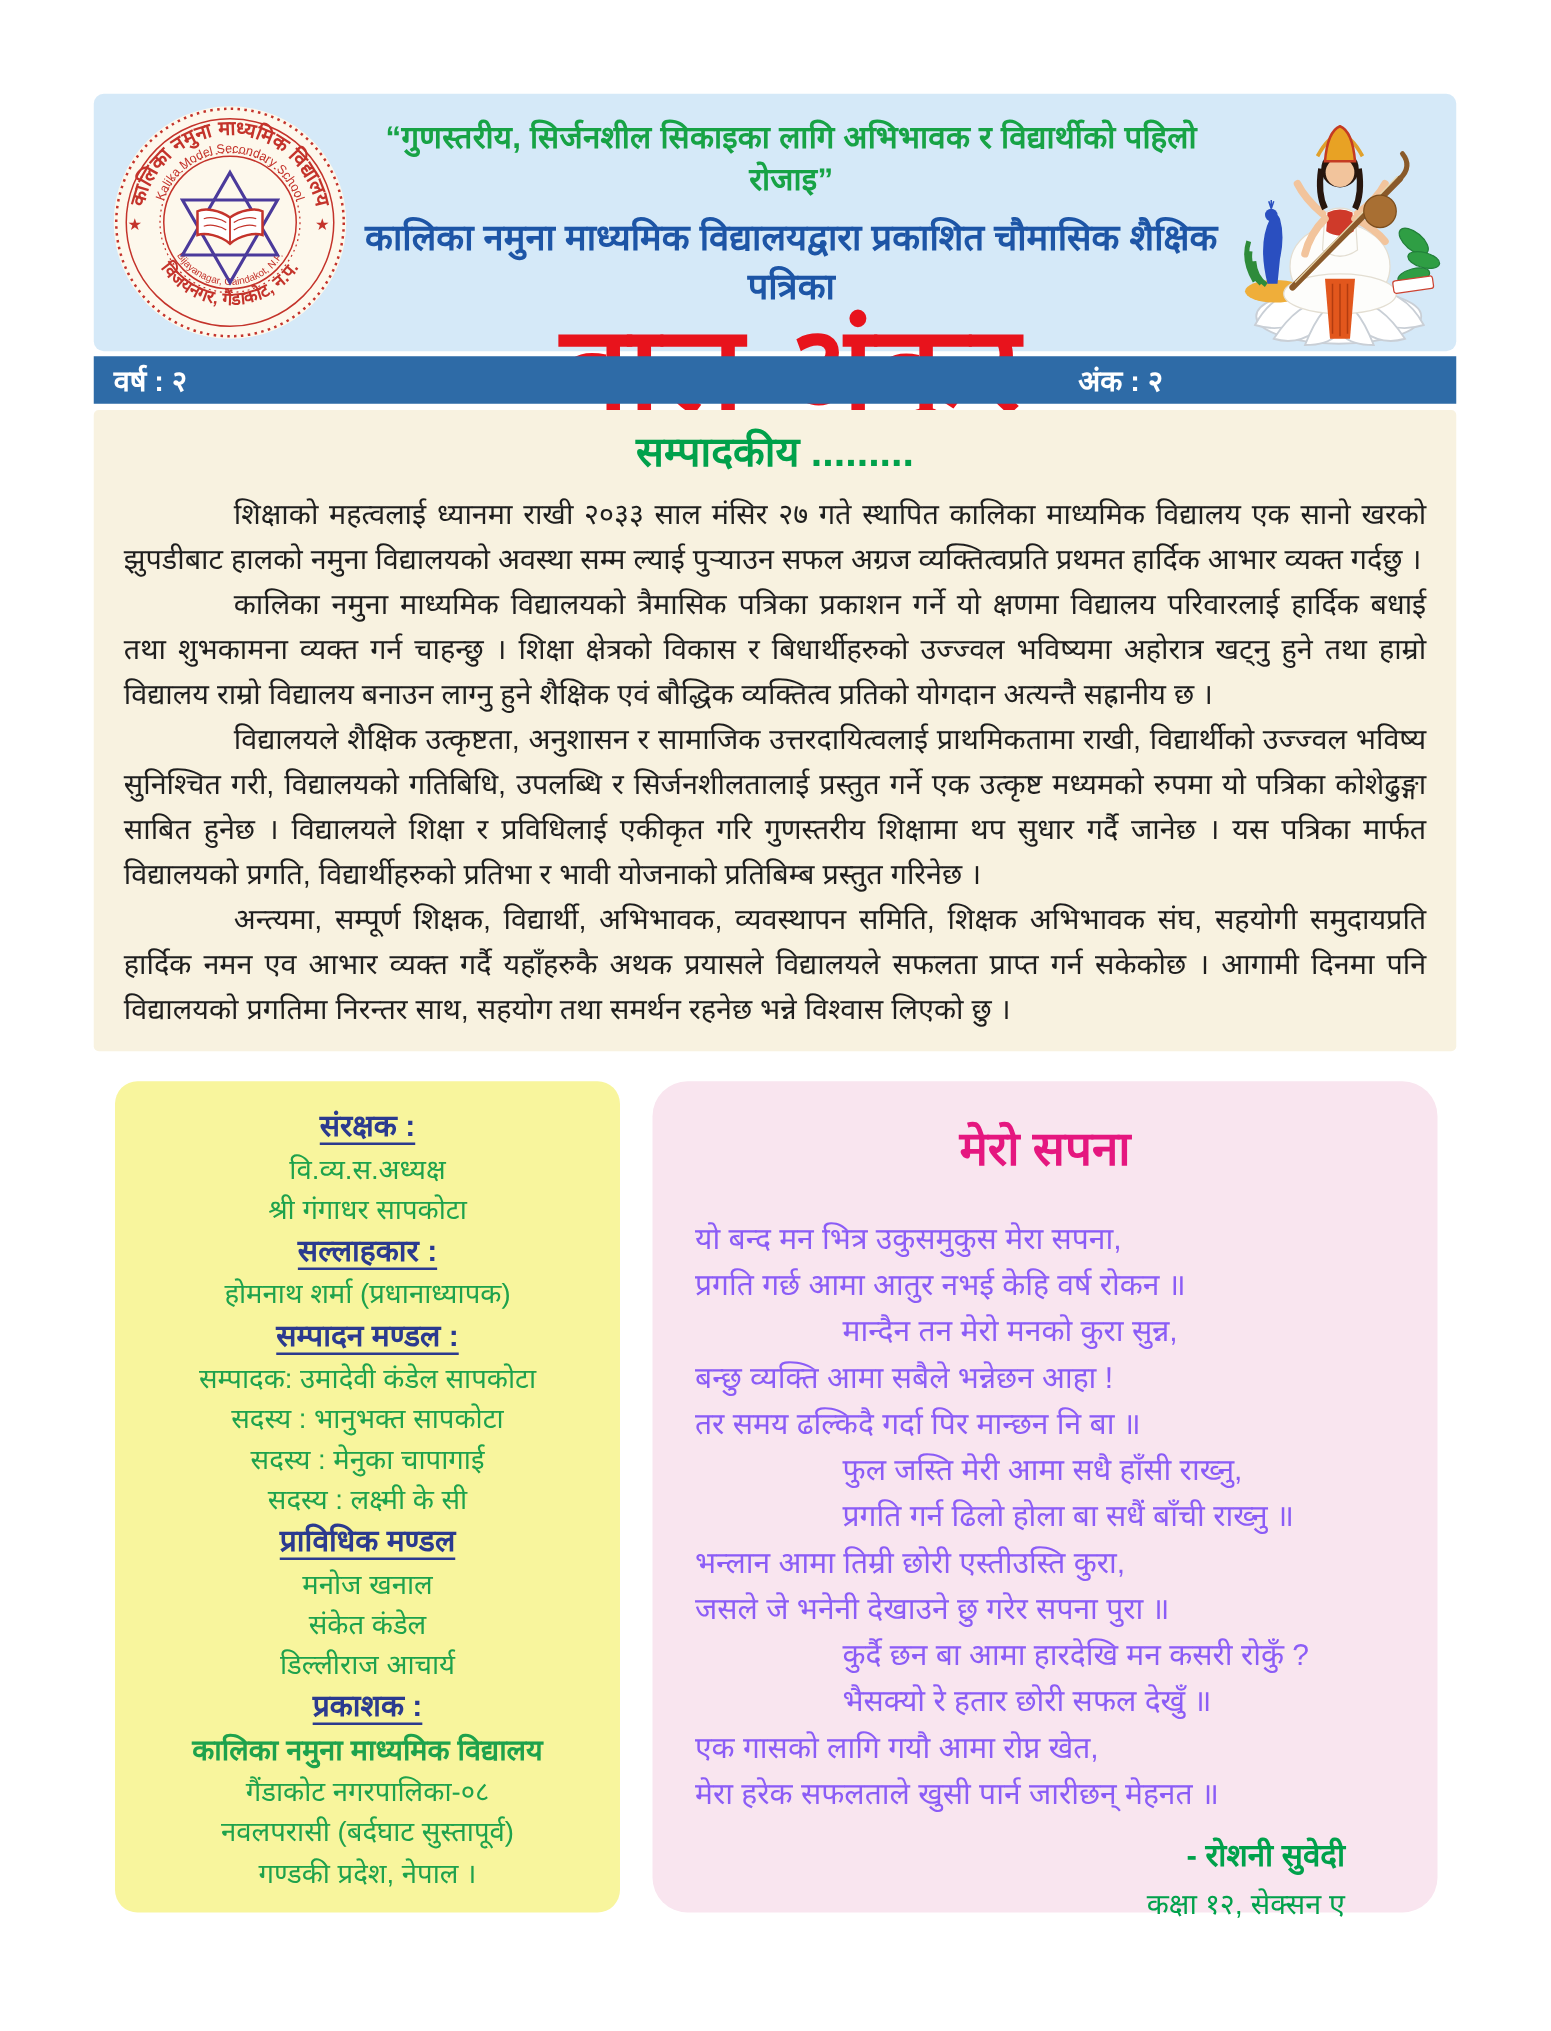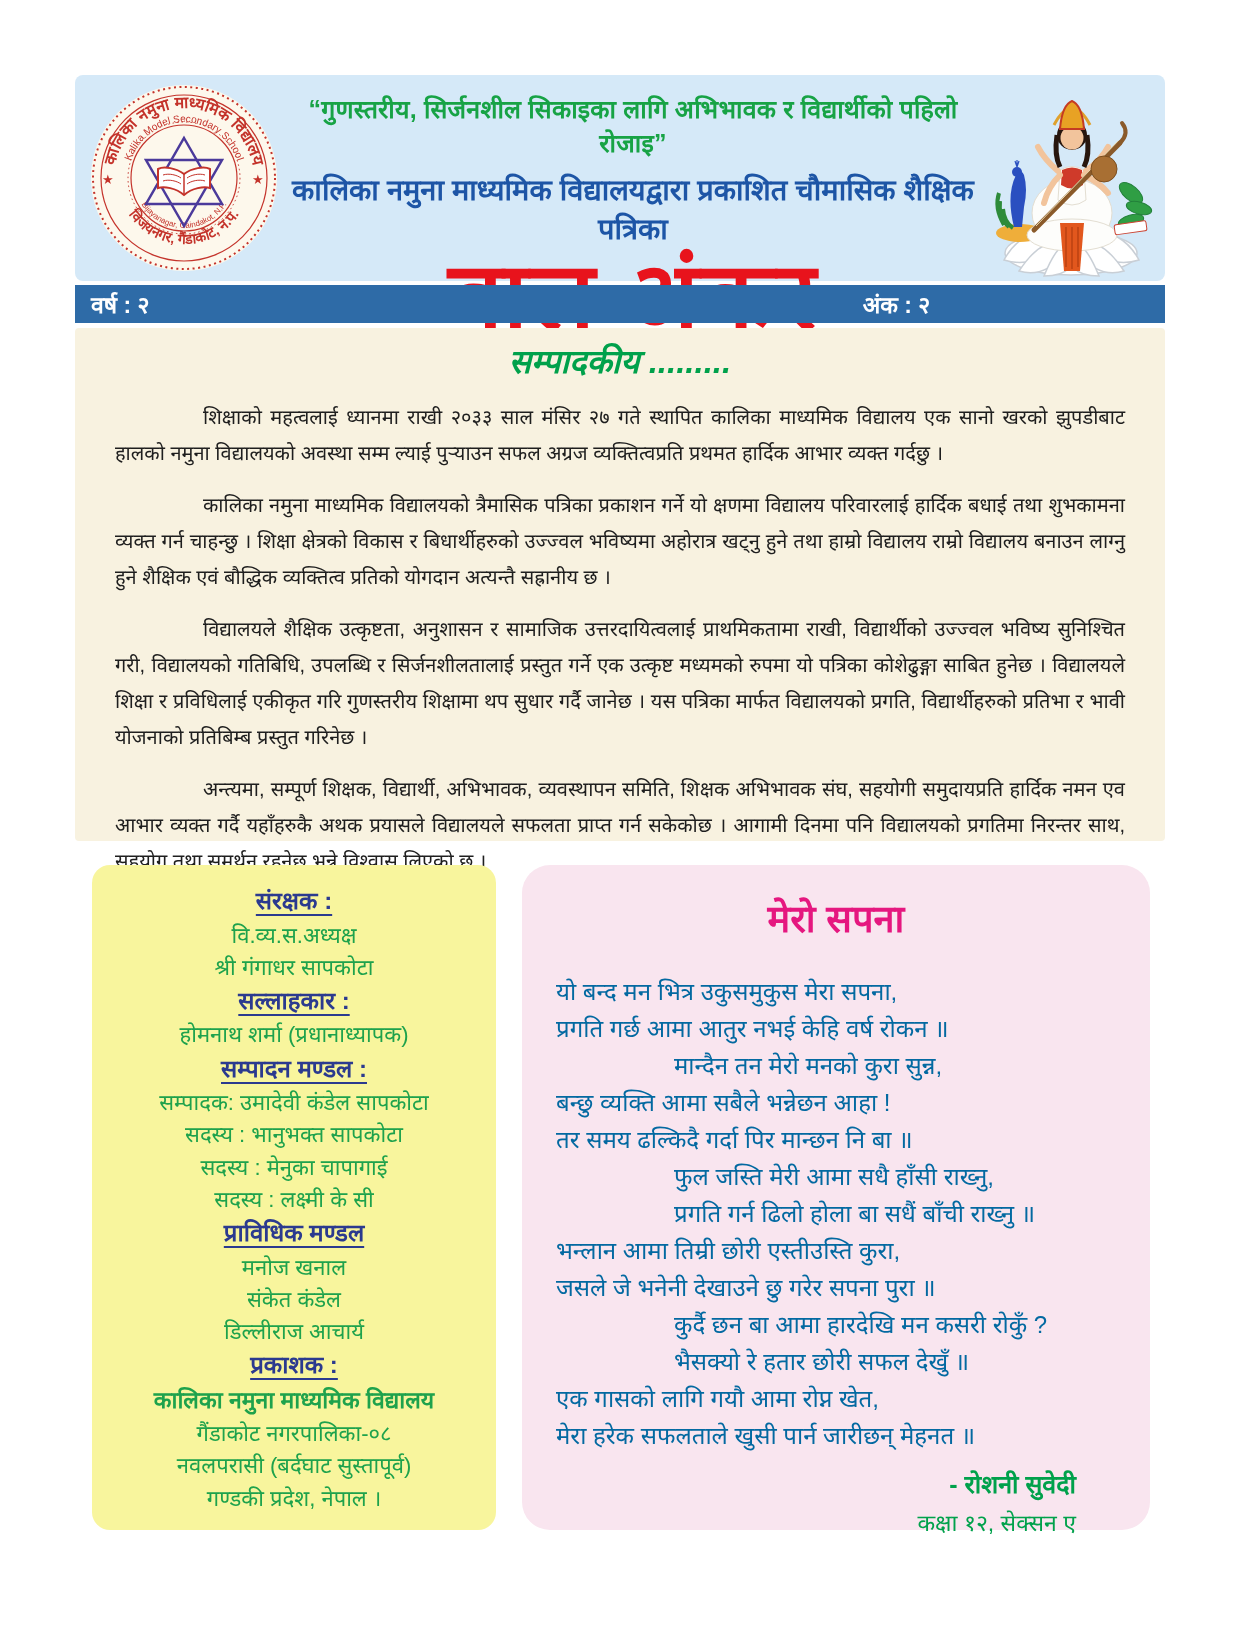--- a/index.html
+++ b/index.html
@@ -33,45 +33,45 @@
   .seg-center{text-align:center;}
   .seg-right{text-align:right;padding-right:14px;}
 
   
   .editorial{
     position:absolute;left:75px;top:328px;width:1090px;height:513px;
     background:#f8f2e0;border-radius:4px;box-sizing:border-box;
     padding:6px 24px 0 24px;
   }
   .editorial-heading{
-    text-align:center;color:#00a14b;font-weight:bold;font-size:33px;margin:4px 0 10px 0;font-style:italic;
+    text-align:center;color:#00a14b;font-weight:bold;font-size:33px;margin:4px 0 10px 0;
   }
   .edit-para{
-    margin:16px;font-size:20px;line-height:36px;color:#1e1e1e;
+    margin:0;font-size:23px;line-height:36px;color:#1e1e1e;
     text-align:justify;text-indent:88px;
   }
 
   
   .masthead-box{
     position:absolute;left:92px;top:865px;width:404px;height:665px;
     background:#f8f59d;border-radius:18px;box-sizing:border-box;
     padding:16px 8px;display:flex;flex-direction:column;justify-content:space-evenly;
     text-align:center;
   }
   .m-heading{color:#2b3a8f;font-weight:bold;font-size:24px;text-decoration:underline;text-underline-offset:5px;}
   .m-entry{color:#1ea24c;font-size:22px;}
   .m-entry-bold{color:#1ea24c;font-size:23px;font-weight:bold;}
 
   .poem-box{
     position:absolute;left:522px;top:865px;width:628px;height:665px;
     background:#f9e5ef;border-radius:28px;box-sizing:border-box;
     padding:20px 34px 0 34px;
   }
   .poem-title{text-align:center;color:#e5177f;font-size:38px;font-weight:bold;margin:6px 0 30px 0;}
-  .poem-line{font-size:24px;line-height:37px;color:#0369a1;}
+  .poem-line{font-size:24px;line-height:37px;color:#8b5cf6;}
   .p-left{padding-left:0;}
   .p-indent{padding-left:118px;}
   .poem-author{text-align:right;color:#00a14b;font-weight:bold;font-size:25px;margin-top:12px;padding-right:40px;}
   .poem-class{text-align:right;color:#00a14b;font-size:23px;margin-top:6px;padding-right:40px;}
 </style>
 </head>
 <body>
 
 <div class="page">
 

